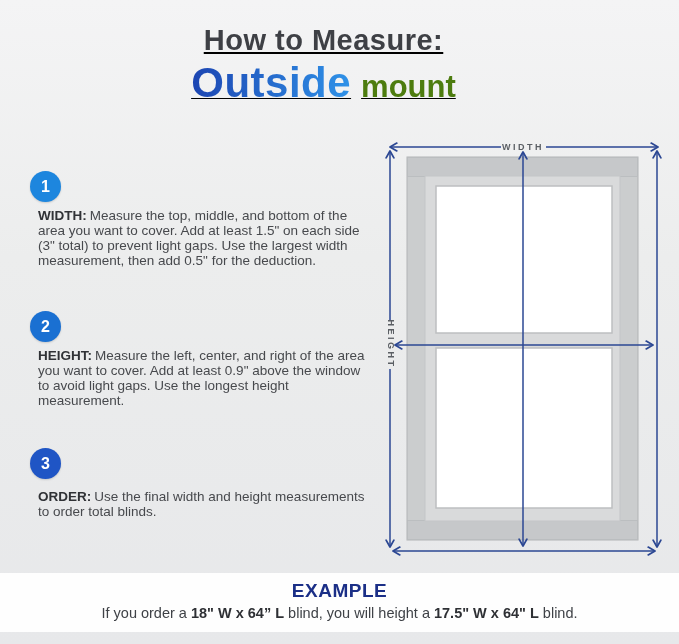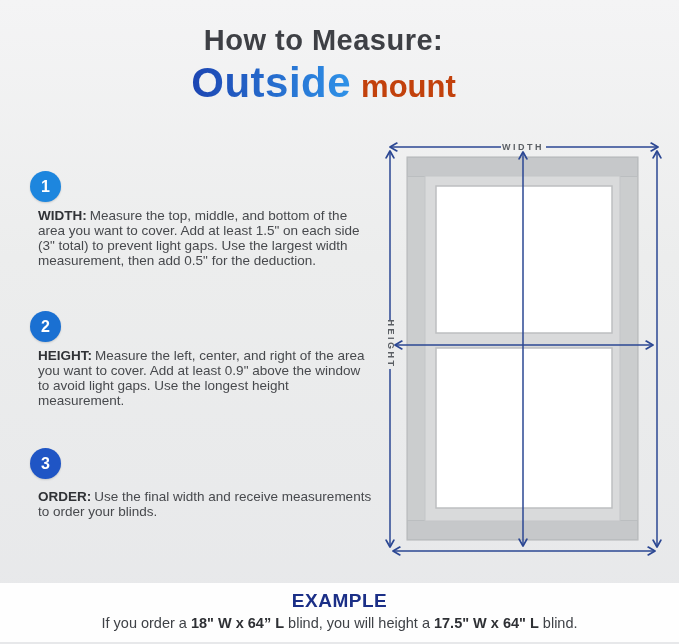--- a/index.html
+++ b/index.html
@@ -5,30 +5,30 @@
   * { margin: 0; padding: 0; box-sizing: border-box; }
   html,body { width: 679px; height: 644px; }
   body {
     position: relative;
     font-family: "Liberation Sans", "DejaVu Sans", sans-serif;
     background: linear-gradient(180deg, #f4f4f5 0%, #eceded 40%, #e7e8ea 100%);
     overflow: hidden;
   }
 
   
-  .title-block { position: absolute; top: 24px; left: 0; width: 647px; text-align: center; }
+  .title-block { position: absolute; top: 24px; left: 0; width: 647px; text-align: center; text-decoration: underline; }
   .title-line1 { font-size: 29px; font-weight: 700; color: #3e4045; letter-spacing: 0.5px; }
   .title-line2 { margin-top: 2px; }
   .title-highlight {
     font-size: 42px; font-weight: 800; letter-spacing: 0.5px;
     background: linear-gradient(90deg, #1c45b2 0%, #2f92e8 100%);
     -webkit-background-clip: text; background-clip: text;
     -webkit-text-fill-color: transparent; color: #1c45b2;
   }
-  .title-suffix { font-size: 31px; font-weight: 600; color: #c2410c; margin-left: 10px; }
+  .title-suffix { font-size: 31px; font-weight: 600; color: #4d7c0f; margin-left: 10px; }
 
   
   .step { position: absolute; left: 30px; width: 344px; }
   .step-1 { top: 171px; }
   .step-2 { top: 311px; }
   .step-3 { top: 448px; }
   .step-circle {
     width: 31px; height: 31px; border-radius: 50%;
     color: #ffffff; font-size: 16px; font-weight: 700;
     display: flex; align-items: center; justify-content: center;
@@ -36,21 +36,21 @@
   }
   .step-text { margin-top: 6px; font-size: 13.5px; line-height: 15px; color: #47494d; margin-left: 8px; }
   .step-3 .step-text { margin-top: 10px; }
   .step-label { font-weight: 700; color: #303236; margin-right: 3px; }
 
   
   .diagram { position: absolute; left: 370px; top: 128px; width: 309px; height: 460px; }
 
   
   .example-strip {
-    position: absolute; left: 0; bottom: 2px; width: 679px; height: 59px;
+    position: absolute; left: 0; bottom: 12px; width: 679px; height: 59px;
     background: #fefefe; text-align: center; padding-top: 7px;
   }
   .example-heading { font-size: 19px; font-weight: 700; color: #1b2f87; letter-spacing: 0.5px; }
   .example-sentence { margin-top: 3px; font-size: 14.5px; color: #3f4247; }
   .example-sentence b { color: #2e3034; }
 </style>
 </head>
 <body>
 
 <div class="title-block">
@@ -70,21 +70,21 @@
 <div class="step step-2">
   <div class="step-circle" style="background: rgb(26, 112, 210);">2</div>
   <div class="step-text">
     <span class="step-label">HEIGHT:</span><span>Measure the left, center, and right of the area you want to cover. Add at least 0.9" above the window to avoid light gaps. Use the longest height measurement.</span>
   </div>
 </div>
 
 <div class="step step-3">
   <div class="step-circle" style="background: rgb(31, 85, 197);">3</div>
   <div class="step-text">
-    <span class="step-label">ORDER:</span><span>Use the final width and receive measurements to order your blinds.</span>
+    <span class="step-label">ORDER:</span><span>Use the final width and height measurements to order total blinds.</span>
   </div>
 </div>
 
 <div class="diagram">
   <svg width="309" height="460" viewBox="0 0 309 460">
     <defs>
       <marker id="ah" viewBox="0 0 10 10" refX="8.5" refY="5" markerWidth="6.5" markerHeight="6.5" orient="auto-start-reverse">
         <path d="M1.5 1 L8.5 5 L1.5 9" fill="none" stroke="#2b4793" stroke-width="1.8" stroke-linecap="round" stroke-linejoin="round"></path>
       </marker>
     </defs>

